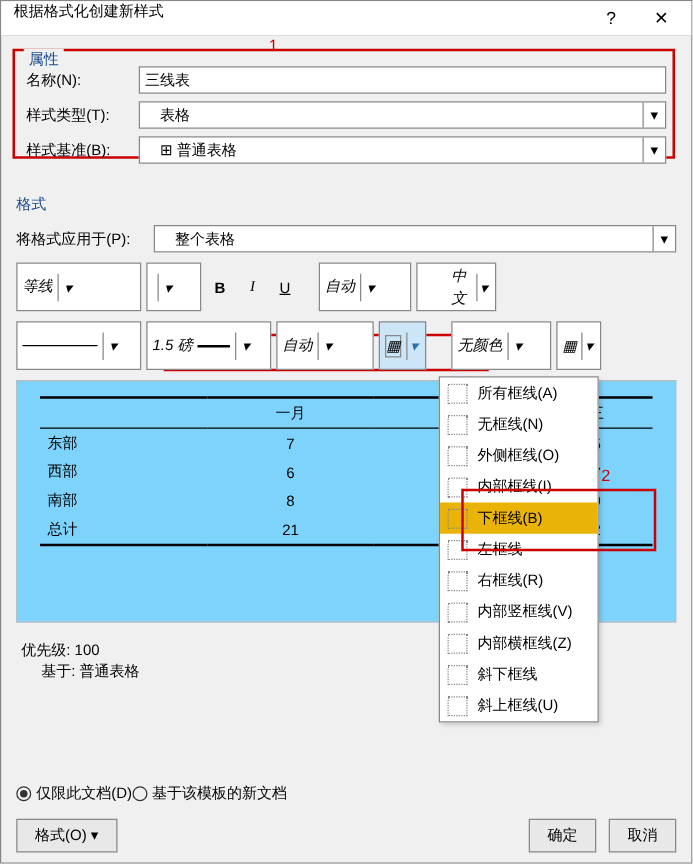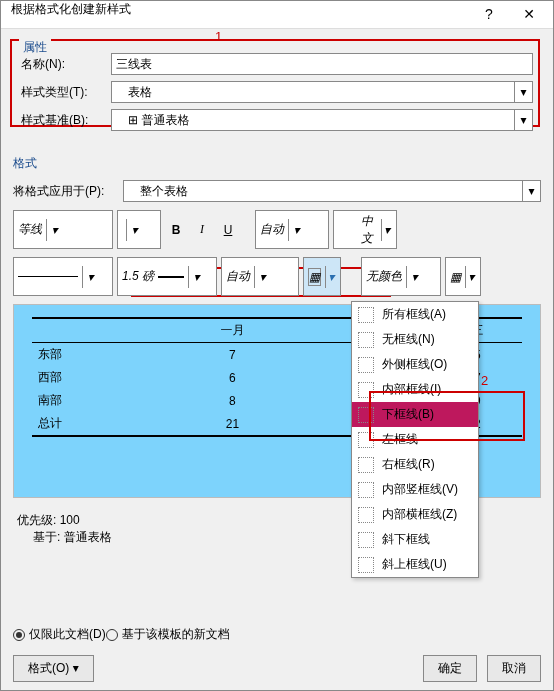--- a/index.html
+++ b/index.html
@@ -27,21 +27,21 @@
 .fmtbtn.italic { font-style: italic; font-family: serif; }
 .fmtbtn.under { text-decoration: underline; }
 .preview { border: 1px solid #bbb; background: #7dd3fc; margin-top: 6px; height: 194px; padding: 12px 18px; position: relative; }
 .table { width: 100%; border-collapse: collapse; }
 .table th, .table td { padding: 3px 6px; text-align: center; font-weight: normal; }
 .table thead tr { border-top: 2px solid #000; border-bottom: 1px solid #000; }
 .table tbody tr:last-child td { border-bottom: 2px solid #000; }
 .dropdown { position: absolute; background: #fff; border: 1px solid #888; box-shadow: 2px 2px 4px rgba(0,0,0,0.2); }
 .dropdown .ditem { display: flex; align-items: center; padding: 4px 10px 4px 6px; gap: 8px; }
 .dropdown .ditem .icon { width: 16px; height: 16px; border: 1px dotted #888; }
-.dropdown .ditem.hl { background: #be185d; }
+.dropdown .ditem.hl { background: #eab308; }
 .priority { margin: 14px 0 4px 4px; }
 .radiorow { display: flex; align-items: center; margin: 10px 0; }
 .radio { display: flex; align-items: center; gap: 4px; }
 .radio .r { width: 12px; height: 12px; border: 1px solid #333; border-radius: 50%; display: flex; align-items: center; justify-content: center; }
 .radio .r.sel::after { content: ""; width: 6px; height: 6px; background: #333; border-radius: 50%; }
 .footer { position: absolute; bottom: 8px; left: 12px; right: 12px; display: flex; align-items: center; }
 .btn { border: 1px solid #888; background: #e8e8e8; padding: 4px 14px; }
 .btn.dd::after { content: " ▾"; }
 .sp { flex: 1; }
 .icon-border { width:18px; height:18px; border:1px solid #888; display:flex; align-items:center; justify-content:center; }

